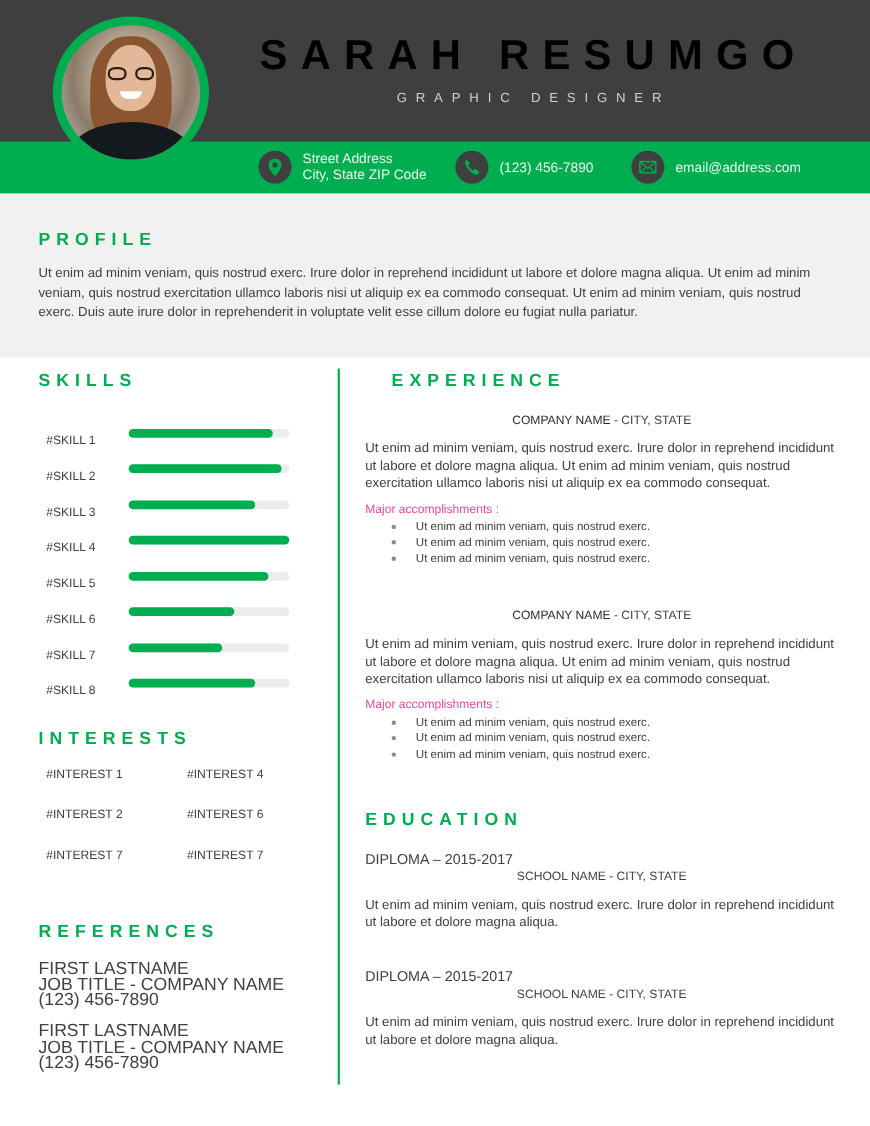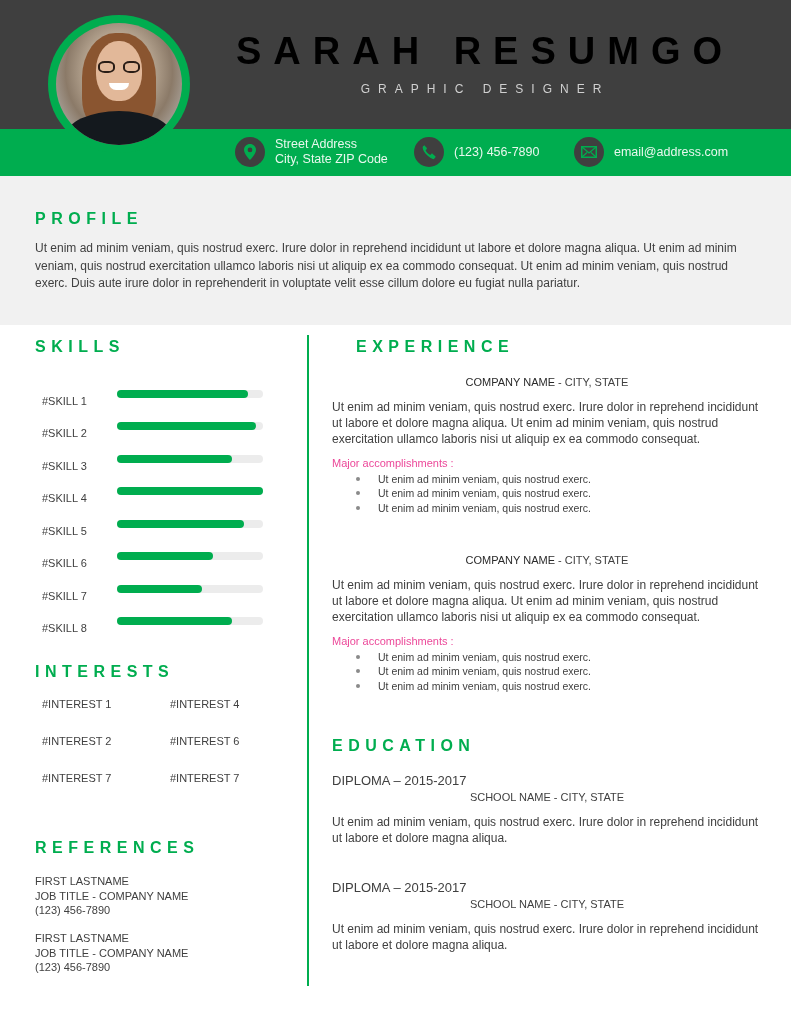--- a/index.html
+++ b/index.html
@@ -40,21 +40,21 @@
     .skills-title { position: absolute; left: 35px; top: 338px; }
     .skill-row { position: absolute; left: 42px; height: 14px; width: 230px; }
     .skill-label { position: absolute; left: 0; top: 12px; font-size: 11px; color: #404040; }
     .skill-track { position: absolute; left: 75px; top: 7px; width: 146px; height: 8px; border-radius: 4px; background: #ececec; }
     .skill-fill { height: 8px; border-radius: 4px; background: #00ad4f; }
 
     .interests-title { position: absolute; left: 35px; top: 663px; }
     .interest { position: absolute; font-size: 11px; color: #404040; }
 
     .references-title { position: absolute; left: 35px; top: 839px; }
-    .ref { position: absolute; left: 35px; font-size: 11px; line-height: 14.5px; color: #404040; }
+    .ref { position: absolute; left: 35px; font-size: 16px; line-height: 14.5px; color: #404040; }
     .exp-title { position: absolute; left: 332px; top: 338px; margin-left: 24px; }
     .job { position: absolute; left: 332px; width: 430px; }
     .job-head { font-size: 13px; color: #404040; line-height: 16px; }
     .job-sub { font-size: 11px; color: #404040; line-height: 16px; text-align: center; }
     .job-sub b { font-weight: normal; color: #2a2a2a; }
     .job-desc { font-size: 12px; line-height: 16.2px; color: #404040; margin-top: 9px; }
     .job-acc { font-size: 11px; color: #ec4899; margin-top: 7px; line-height: 16px; }
     .acc-list { list-style: none; margin-top: 1px; }
     .acc-list li { font-size: 10.5px; color: #404040; line-height: 14.8px; padding-left: 46px; position: relative; }
     .acc-list li::before { content: ""; position: absolute; left: 24px; top: 5px; width: 4px; height: 4px; border-radius: 50%; background: #8a8a8a; }

